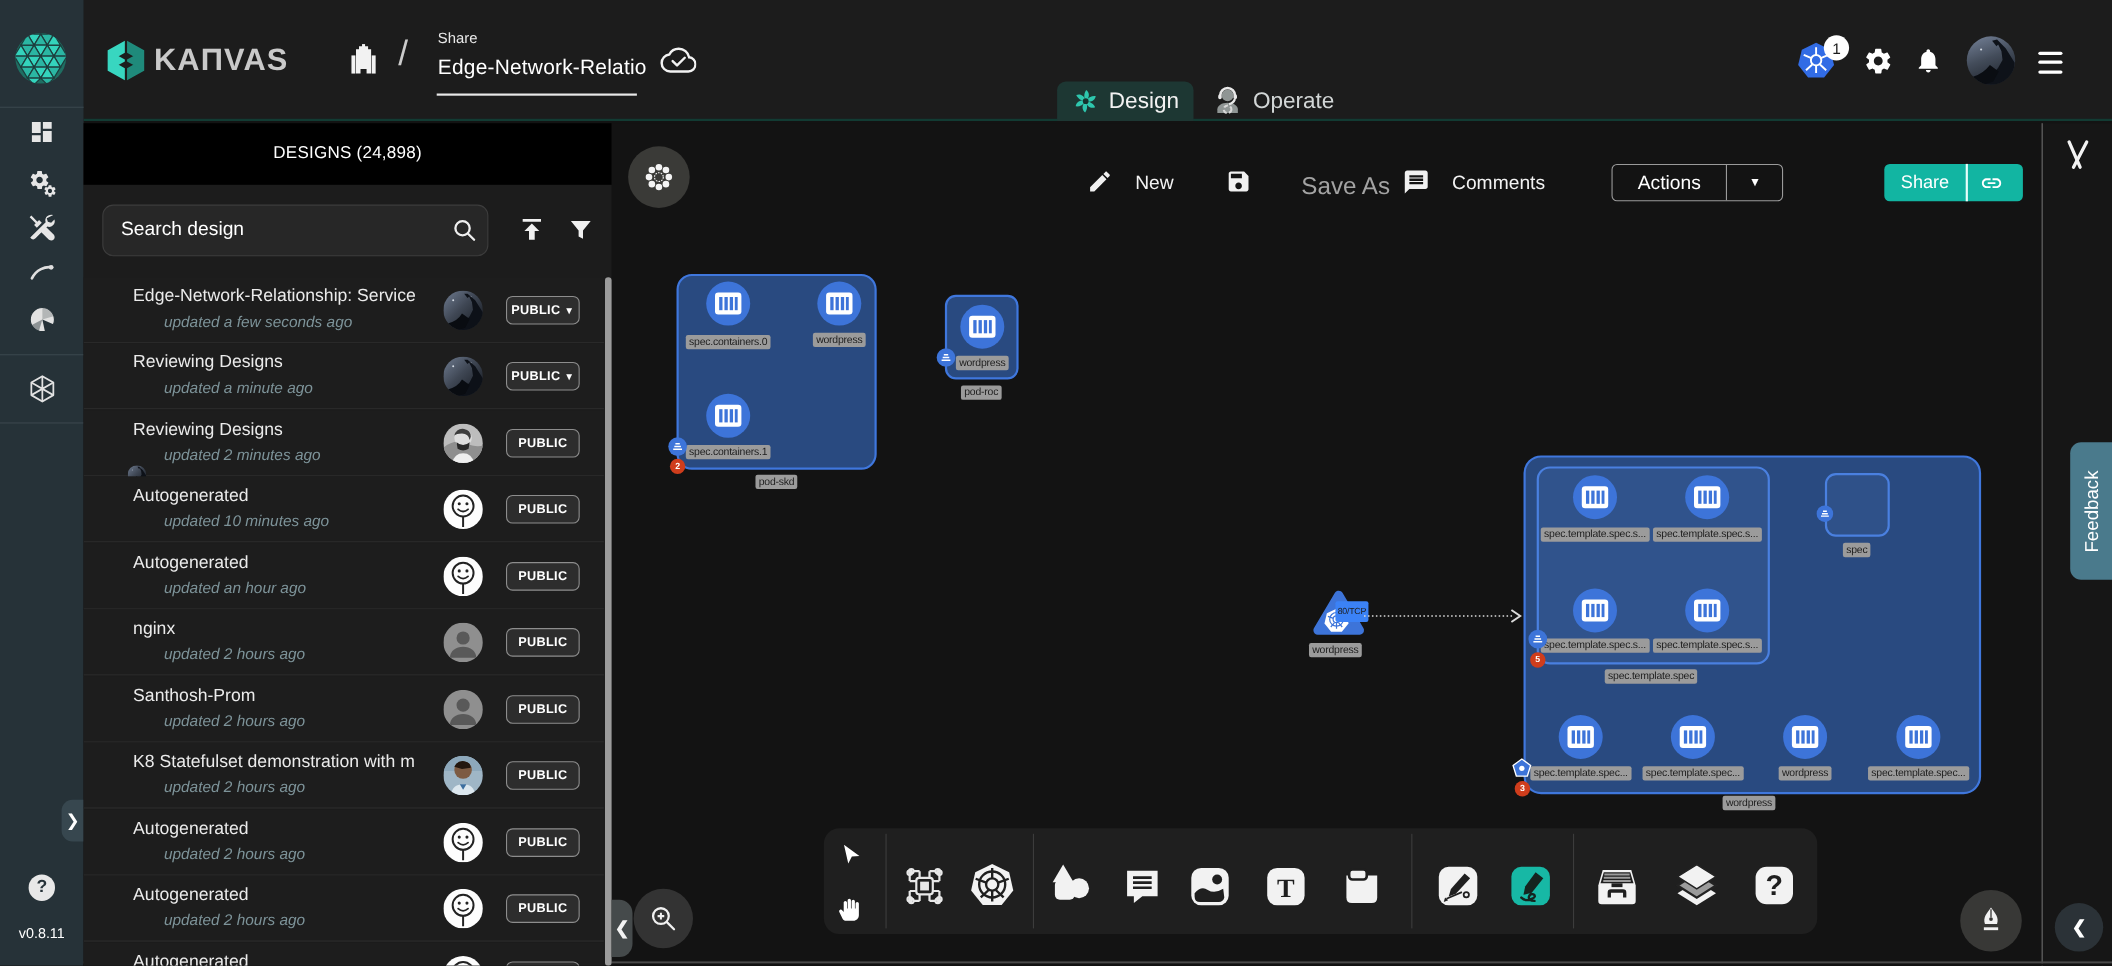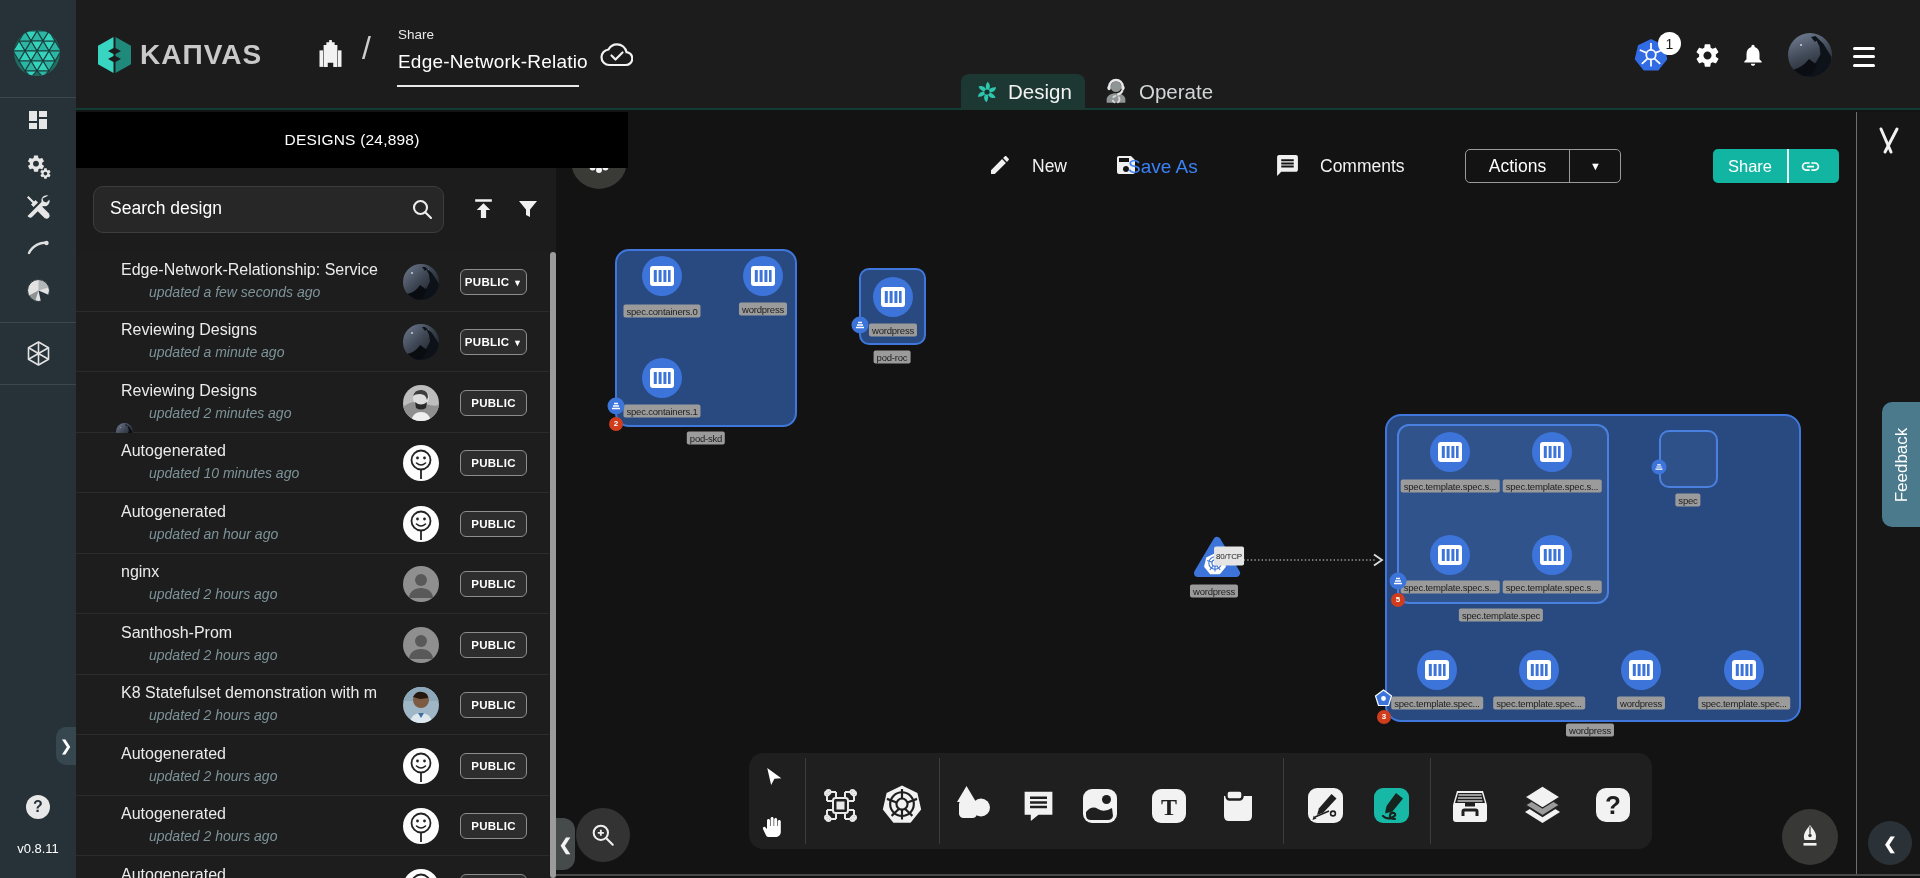--- a/index.html
+++ b/index.html
@@ -191,21 +191,21 @@
       </g>
     </svg>
     <div class="sep" style="top:384px"></div>
 
     <div class="abs vcen" style="left:56px;top:727px;width:20px;height:38px;background:#37474f;border-radius:10px 0 0 10px;color:#fff;font-size:15px;">❯</div>
 
     <div class="abs vcen" style="left:26px;top:795px;width:24px;height:24px;border-radius:50%;background:#e8e8e8;color:#263238;font-weight:bold;font-size:16px;">?</div>
     <div class="abs" style="left:0;top:841px;width:76px;text-align:center;font-size:13px;color:#fff;">v0.8.11</div>
   </div>
   <div id="panel" class="abs">
-    <div class="abs" style="left:0;top:0;width:552px;height:56px;background:#000;color:#fff;font-size:15.5px;text-align:center;line-height:56px;letter-spacing:.2px;">DESIGNS (24,898)</div>
+    <div class="abs" style="left:0;top:0;width:480px;height:56px;background:#000;color:#fff;font-size:15.5px;text-align:center;line-height:56px;letter-spacing:.2px;">DESIGNS (24,898)</div>
 
     <div class="abs" style="left:17px;top:74px;width:351px;height:47px;background:#272727;border:1px solid #3d3d3d;border-radius:10px;"></div>
     <div class="abs" style="left:34px;top:86px;font-size:17.5px;color:#ffffff;">Search design</div>
     <svg class="abs" style="left:334px;top:85px" width="24" height="24" viewBox="0 0 24 24" fill="none" stroke="#eee" stroke-width="2.1">
       <circle cx="10.5" cy="10.5" r="6.5"></circle>
         <path d="M15.5 15.5 L21 21" stroke-linecap="round"></path>
     </svg>
     <svg class="abs" style="left:395px;top:84px" width="25" height="25" viewBox="0 0 24 24" fill="#f0f0f0">
       <path d="M4 3 h16 v2.4 H4 z M12 7 l6.5 6.5 h-4 V21 h-5 v-7.5 h-4 z"></path>
     </svg>
@@ -372,21 +372,21 @@
       </svg>
     </div>
 
     <svg class="abs" style="left:432px;top:41px" width="24" height="24" viewBox="0 0 24 24" fill="#f0f0f0">
       <path d="M3 17.2 V21 h3.8 L17.9 9.9 l-3.8-3.8 z M20.7 7.1 c.4-.4.4-1 0-1.4 l-2.4-2.4 c-.4-.4-1-.4-1.4 0 l-1.8 1.8 3.8 3.8 z"></path>
     </svg>
     <div class="abs" style="left:476px;top:44px;font-size:17.5px;color:#f2f2f2;">New</div>
     <svg class="abs" style="left:558px;top:41px" width="24" height="24" viewBox="0 0 24 24" fill="#f0f0f0">
       <path d="M17 3 H5 c-1.1 0-2 .9-2 2 v14 c0 1.1.9 2 2 2 h14 c1.1 0 2-.9 2-2 V7 l-4-4 z M12 19 c-1.7 0-3-1.3-3-3 s1.3-3 3-3 3 1.3 3 3 -1.3 3-3 3 z M15 9 H5 V5 h10 v4 z"></path>
     </svg>
-    <div class="abs" style="left:572px;top:44px;font-size:19px;color:#3b82f6;">Save As</div>
+    <div class="abs" style="left:627px;top:44px;font-size:22px;color:#a3a3a3;">Save As</div>
     <svg class="abs" style="left:719px;top:41px" width="25" height="25" viewBox="0 0 24 24" fill="#f0f0f0">
       <path d="M20 2 H4 c-1.1 0-2 .9-2 2 v18 l4-4 h14 c1.1 0 2-.9 2-2 V4 c0-1.1-.9-2-2-2 z M18 14 H6 v-2 h12 v2 z M18 11 H6 V9 h12 v2 z M18 8 H6 V6 h12 v2 z"></path>
     </svg>
     <div class="abs" style="left:764px;top:44px;font-size:17.5px;color:#f2f2f2;">Comments</div>
     <div class="abs" style="left:909px;top:37px;width:156px;height:34px;border:1px solid #9a9a9a;border-radius:5px;">
       <div class="abs" style="left:0;top:0;width:103px;height:32px;font-size:17.5px;color:#fff;text-align:center;line-height:32px;">Actions</div>
       <div class="abs" style="left:103px;top:0;width:1px;height:32px;background:#9a9a9a;"></div>
       <div class="abs vcen" style="left:104px;top:0;width:51px;height:32px;color:#fff;font-size:11px;">▼</div>
     </div>
     <div class="abs" style="left:1157px;top:37px;width:126px;height:34px;background:#12b5a2;border-radius:5px;">
@@ -461,21 +461,21 @@
         <path d="M24 5 L43 37 H5 Z" fill="#3d74d9" stroke="#3d74d9" stroke-width="8" stroke-linejoin="round"></path>
         <g transform="translate(22,27)">
           <polygon points="0,-10.5 9.5,-5.9 11.9,4.2 5.3,12.3 -5.3,12.3 -11.9,4.2 -9.5,-5.9" fill="#fff" transform="scale(0.92)"></polygon>
           <g stroke="#3d74d9" stroke-width="1.1" fill="none">
             <circle r="3.1"></circle>
               <circle r="6.2"></circle>
             <path d="M0 -8.6 V-3 M0 3 V8.6 M-7.8 -2.6 l5 1.8 M7.8 -2.6 l-5 1.8 M-5.2 7 l3.2-3.8 M5.2 7 l-3.2-3.8"></path>
           </g>
         </g>
       </svg>
-      <div class="nlabel" style="left:673px;top:444px;font-size:8px;background:#e5e5e5;padding:5px 2px;text-align:center;">80/TCP</div>
+      <div class="nlabel" style="left:673px;top:444px;font-size:8px;background:#3b82f6;padding:5px 2px;text-align:center;">80/TCP</div>
       <div class="nlabel" style="left:658px;top:479px">wordpress</div>
       <svg class="abs" style="left:684px;top:440px" width="145" height="16" viewBox="0 0 145 16">
         <line x1="0" y1="8" x2="136" y2="8" stroke="#dcdcdc" stroke-width="1.2" stroke-dasharray="1.4 2.2"></line>
         <path d="M134 2.5 L142 8 L134 13.5" fill="none" stroke="#dcdcdc" stroke-width="1.8" stroke-linejoin="miter"></path>
       </svg>
 
       <div class="abs" style="left:829px;top:302px;width:416px;height:308px;background:#294a80;border:2.5px solid #3f77dd;border-radius:16px;"></div>
       <div class="abs" style="left:841px;top:312px;width:212px;height:180px;background:#30538c;border:2.5px solid #4a80e0;border-radius:12px;"></div>
       <div class="ncirc" style="left:894px;top:340px">
           <svg width="28" height="24" viewBox="-14 -12 28 24">

